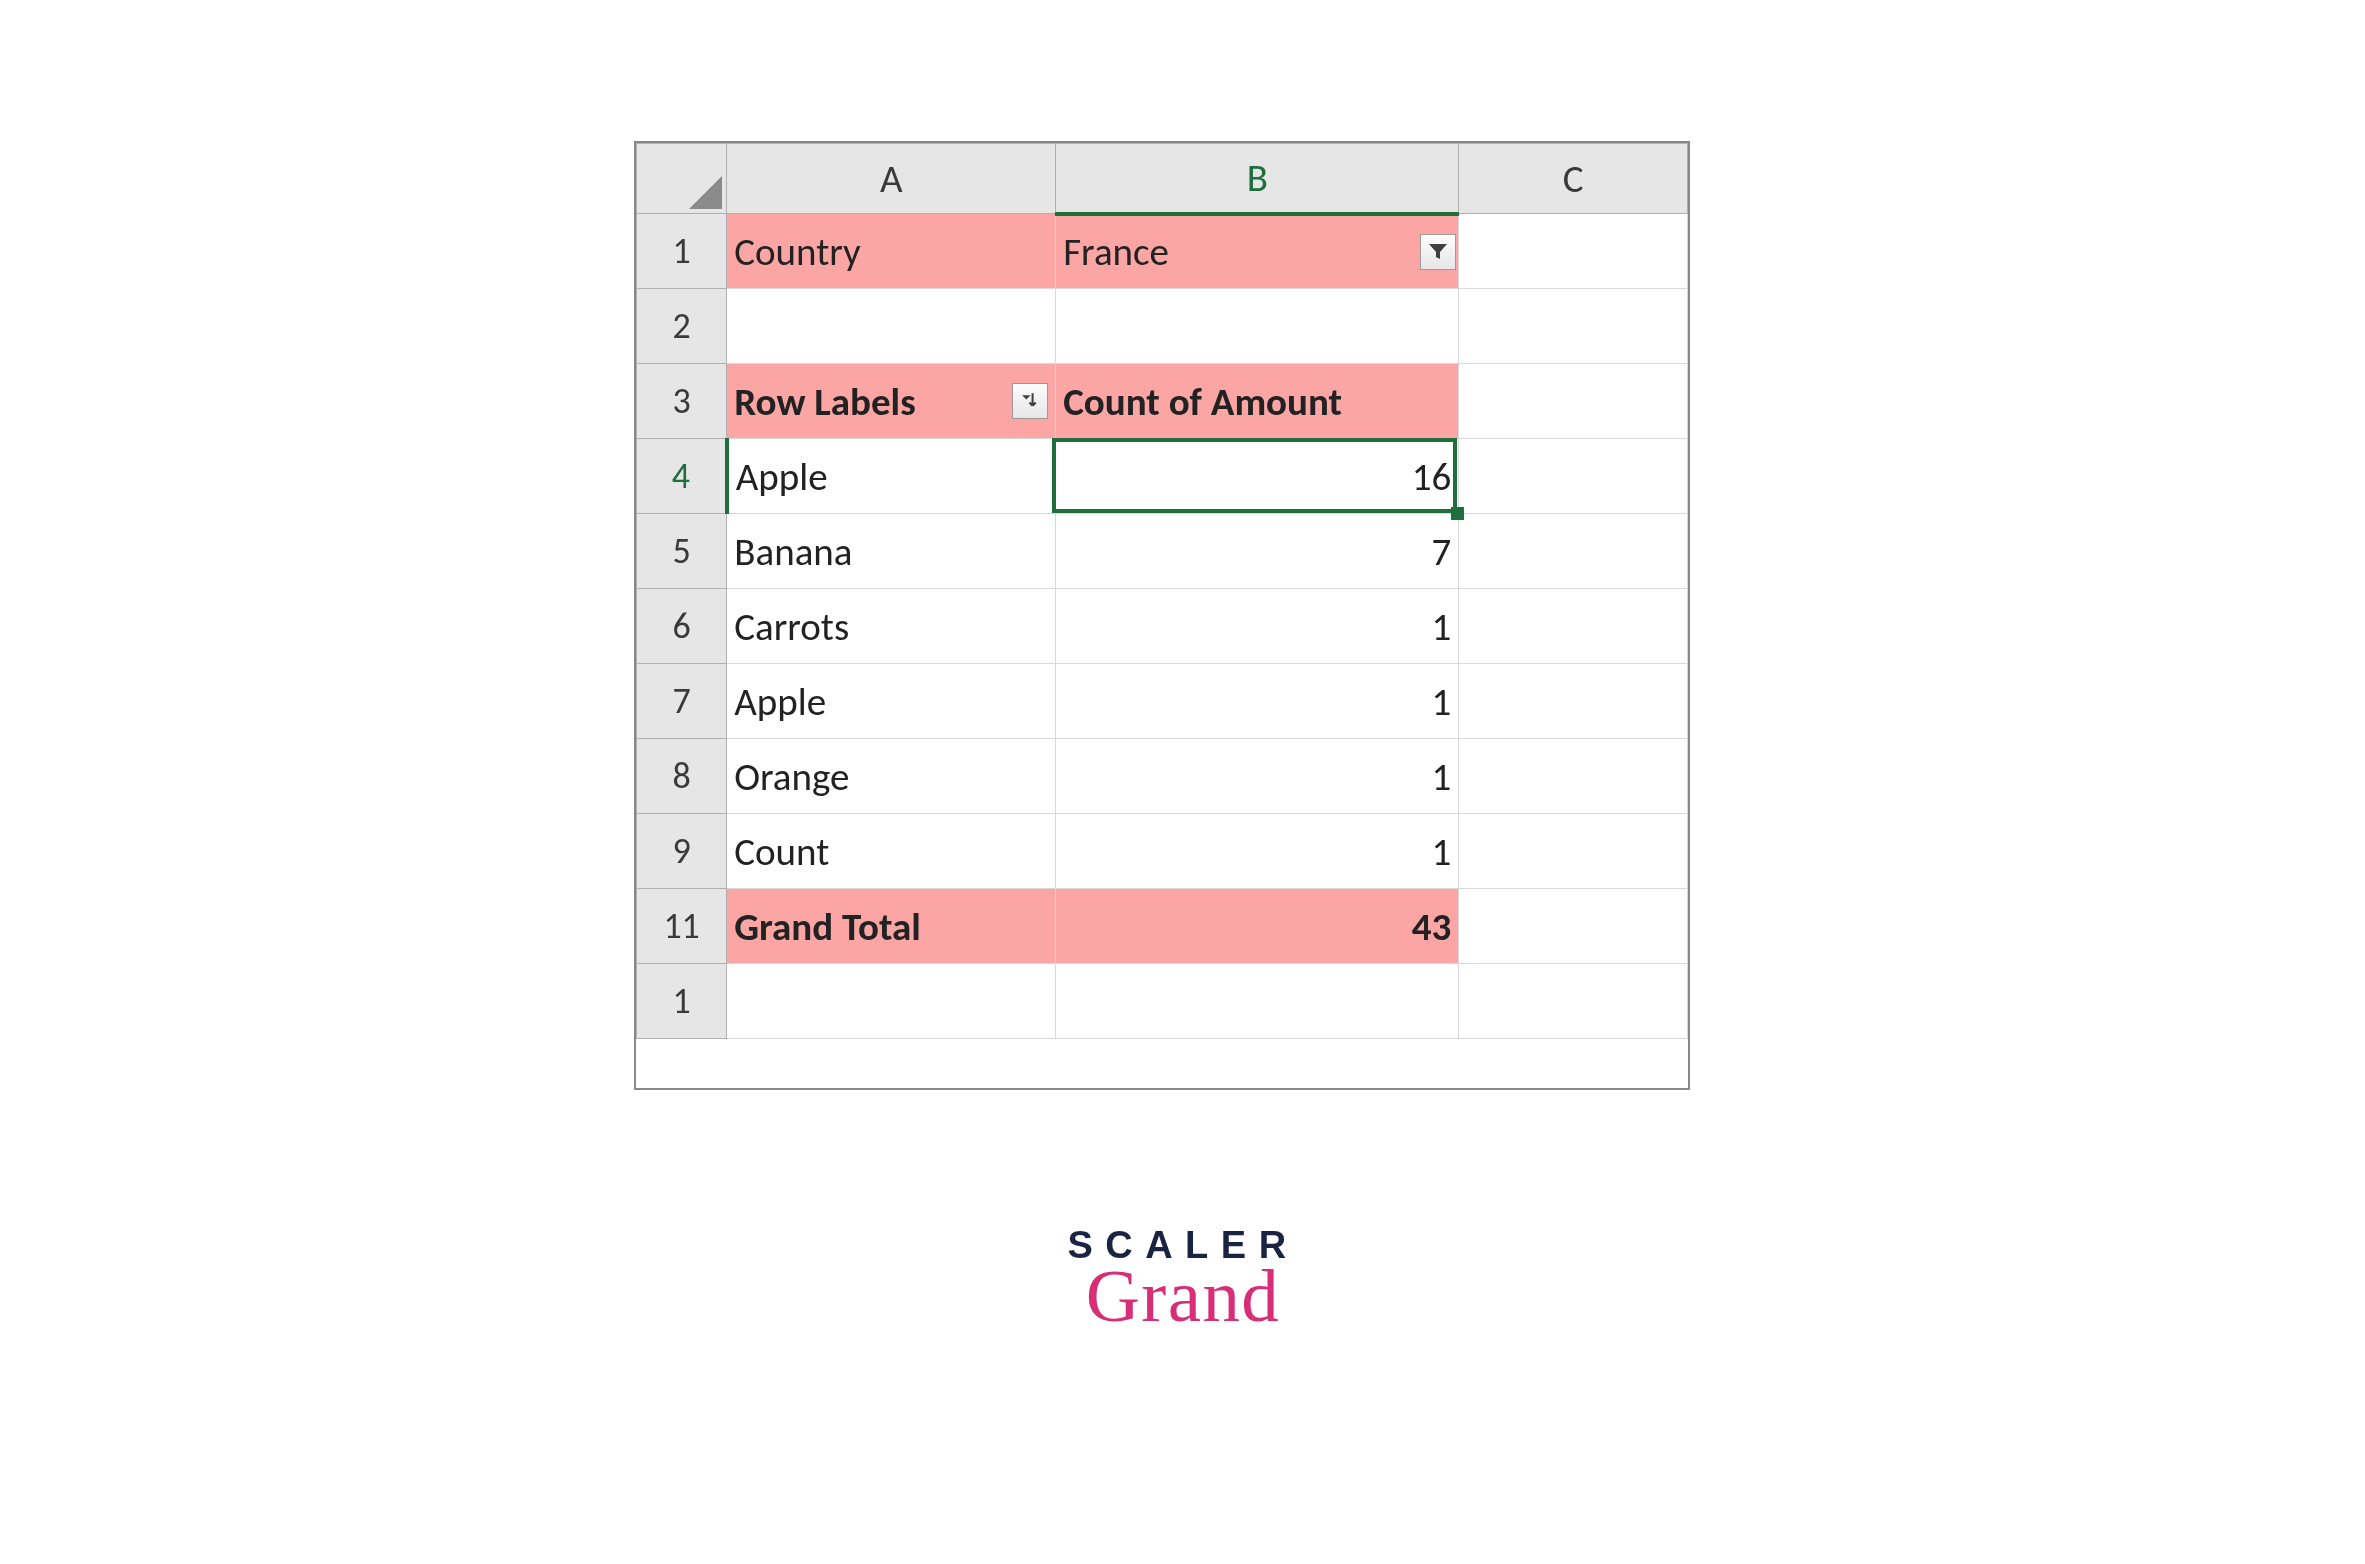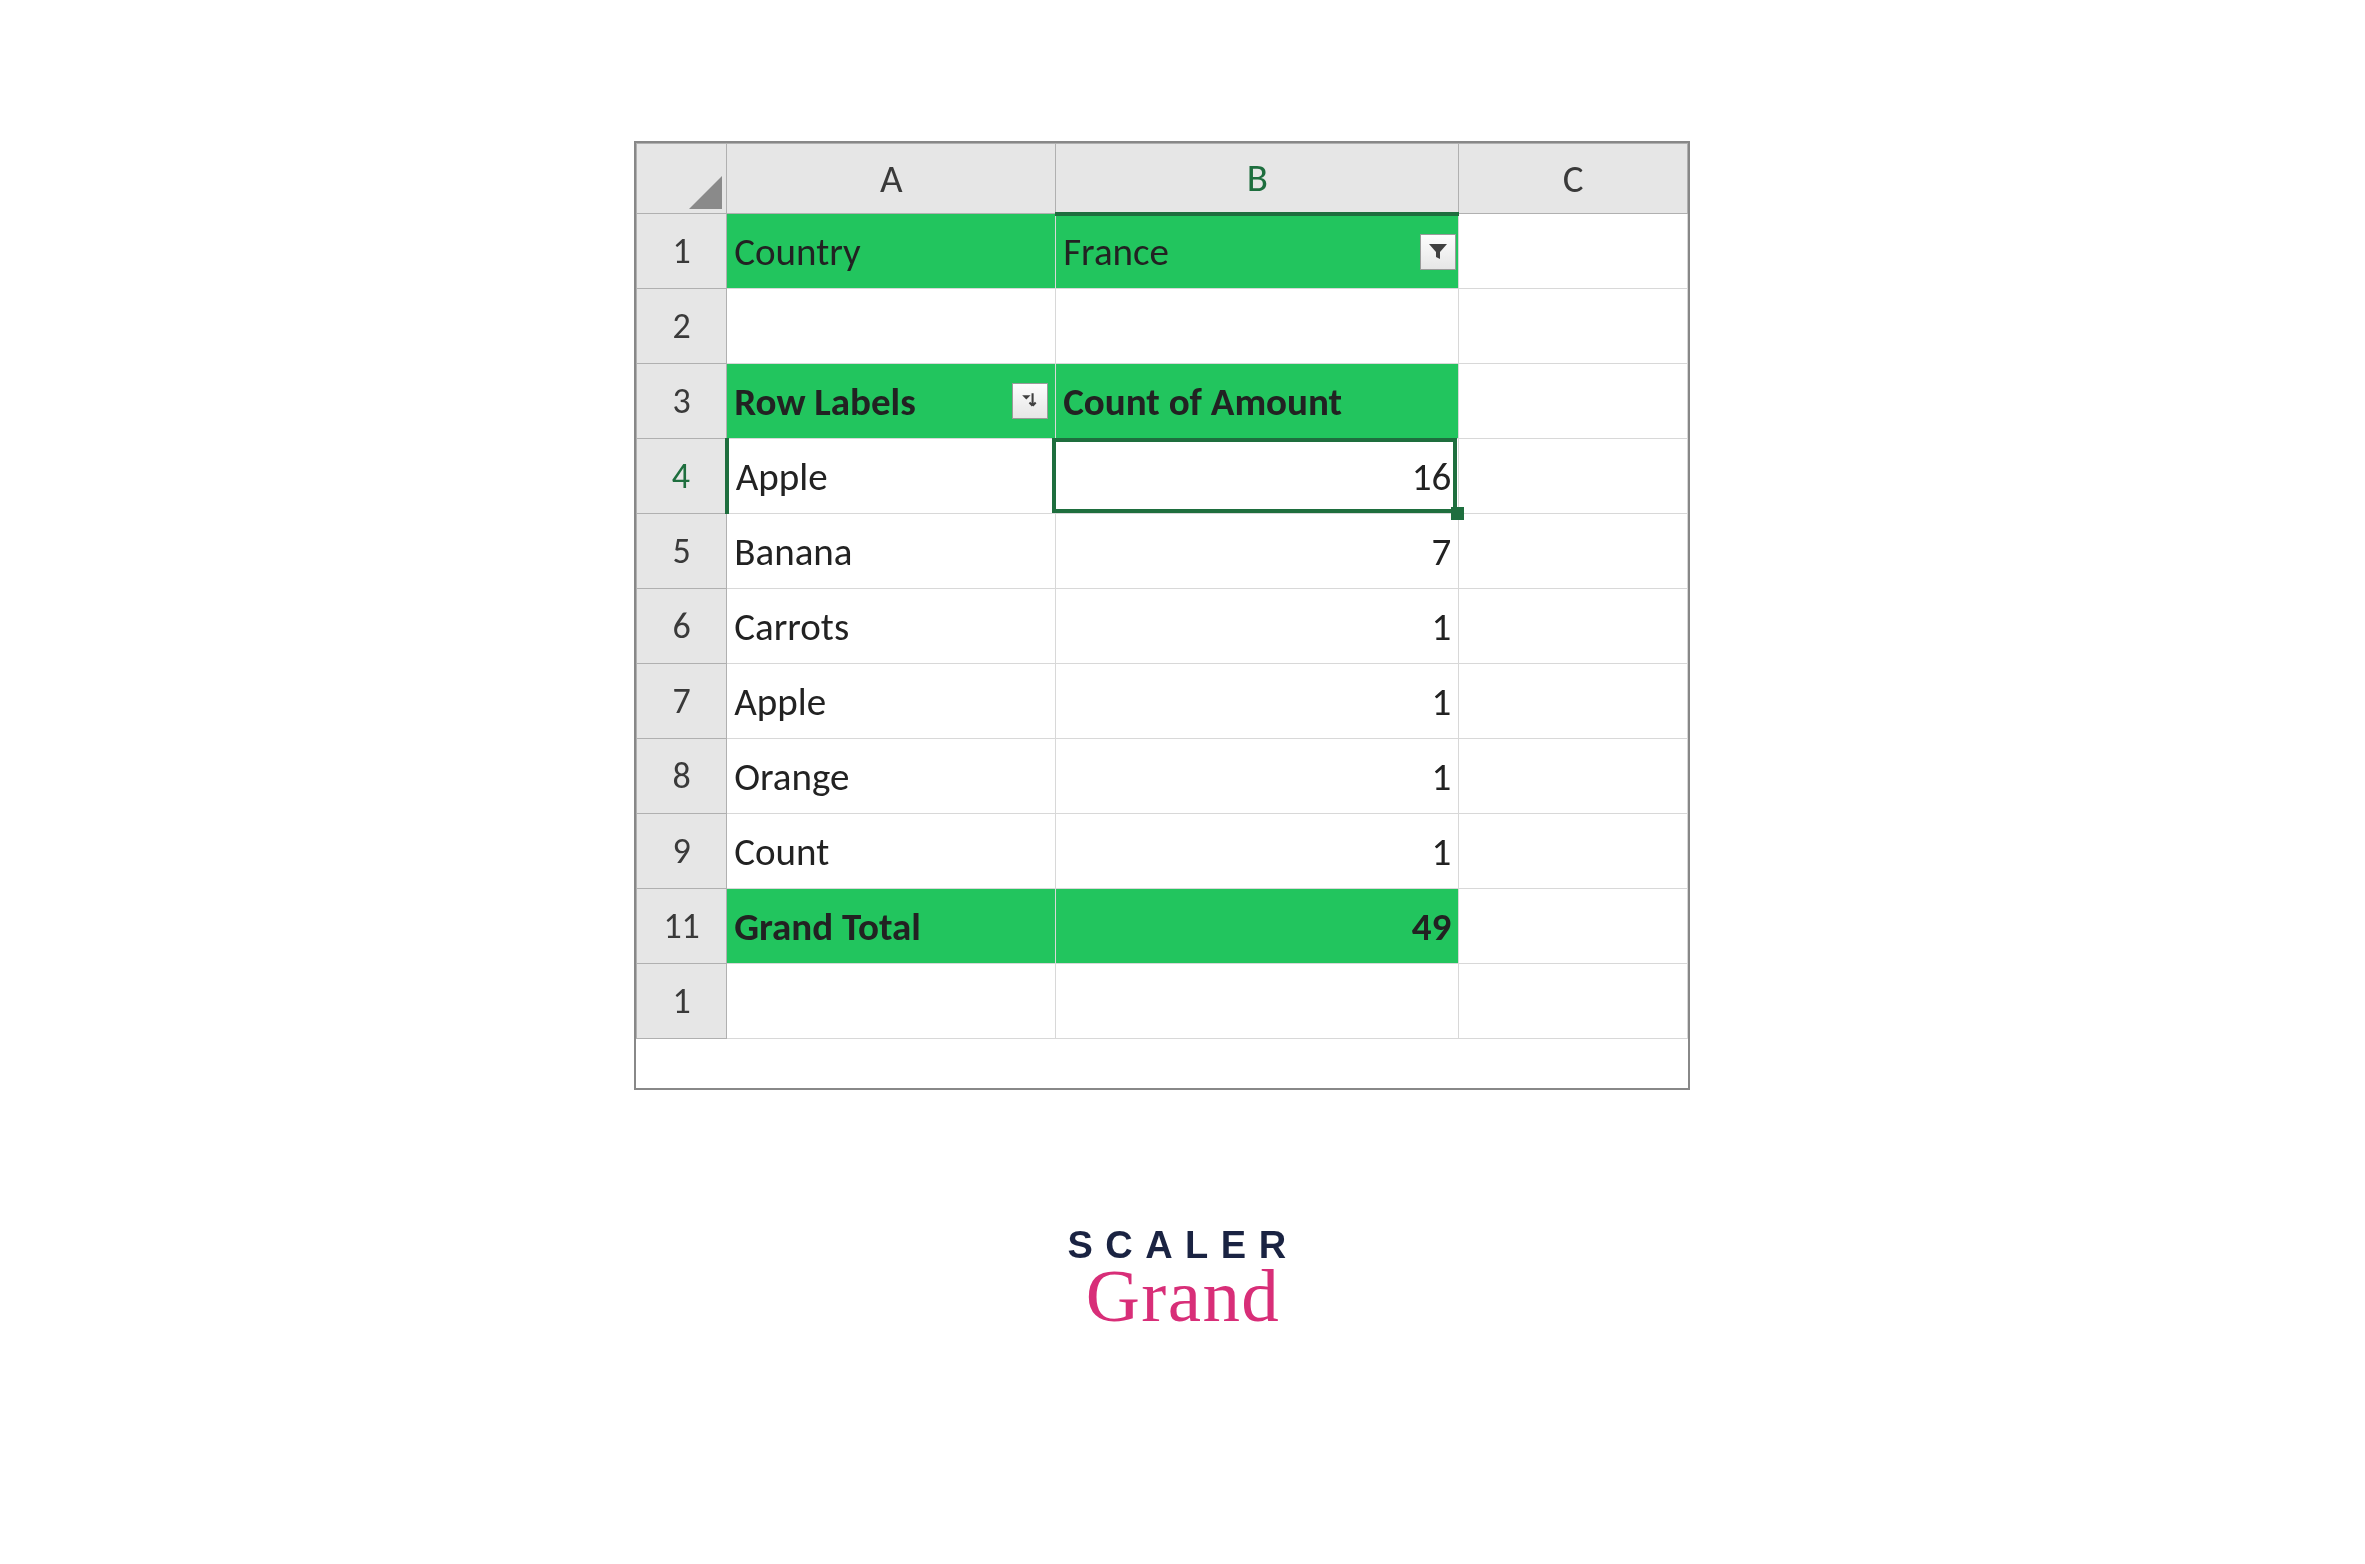--- a/index.html
+++ b/index.html
@@ -82,21 +82,21 @@
   }
   td.corner::after {
     content: '';
     position: absolute;
     right: 4.2px;
     bottom: 4.2px;
     width: 0; height: 0;
     border-left: 33px solid transparent;
     border-bottom: 33px solid #8a8a8a;
   }
-  td.blue { background: #22c55e; }
+  td.blue { background: #fca5a5; }
   td.bold { font-weight: bold; }
   td.right { text-align: right; margin-left: 12px; }
   .dropdown-btn {
     width: 36px; height: 36px;
     background: linear-gradient(#fdfdfd,#e6e6e6);
     border: 1.4px solid #9a9a9a;
     display: inline-flex;
     align-items: center;
     justify-content: center;
     vertical-align: middle;
@@ -235,21 +235,21 @@
       </tr>
       <tr>
         <td class="rowhead">9</td>
         <td>Count</td>
         <td class="right">1</td>
         <td></td>
       </tr>
       <tr>
         <td class="rowhead">11</td>
         <td class="blue bold">Grand Total</td>
-        <td class="blue bold right">49</td>
+        <td class="blue bold right">43</td>
         <td></td>
       </tr>
       <tr>
         <td class="rowhead">1</td>
         <td></td>
         <td></td>
         <td></td>
       </tr>
     </tbody>
       </table>

